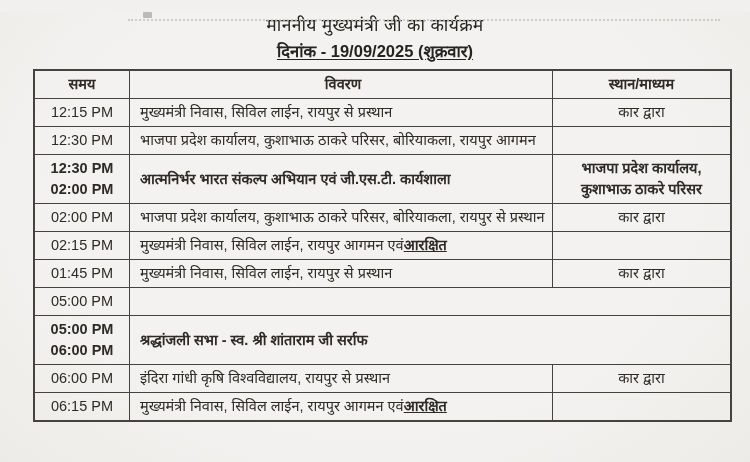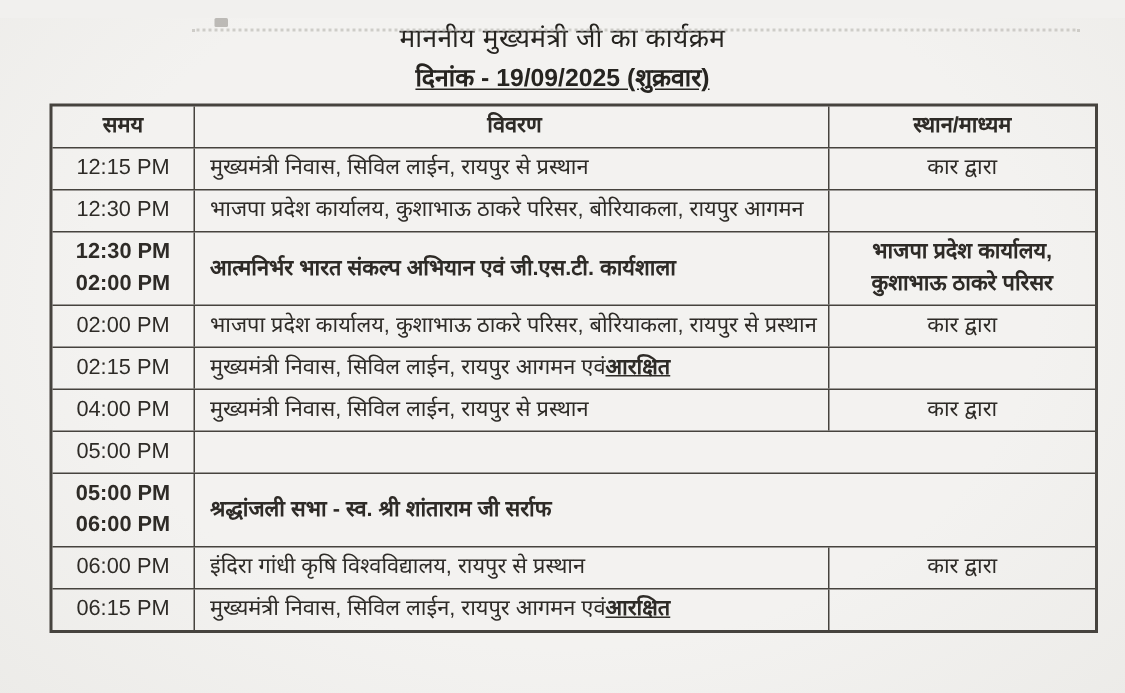--- a/index.html
+++ b/index.html
@@ -150,21 +150,21 @@
     <div class="row">
       <div class="cell time">02:15 PM</div>
       <div class="cell details">
           <span>मुख्यमंत्री निवास, सिविल लाईन, रायपुर आगमन एवं </span>
           <span class="emph-inline">आरक्षित</span>
         </div>
       <div class="cell venue"></div>
     </div>
 
     <div class="row">
-      <div class="cell time">04:00 PM</div>
+      <div class="cell time">01:45 PM</div>
       <div class="cell details">
           <span>मुख्यमंत्री निवास, सिविल लाईन, रायपुर से प्रस्थान</span>
           <span class="emph-inline"></span>
         </div>
       <div class="cell venue">कार द्वारा</div>
     </div>
 
     <div class="row">
       <div class="cell time">05:00 PM</div>
       <div class="cell venue"></div>

